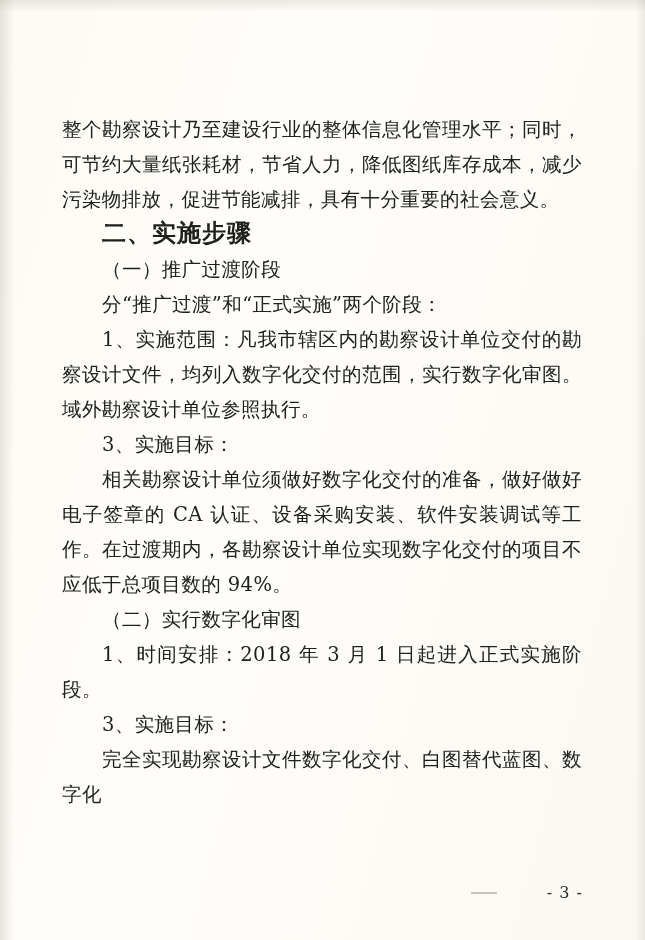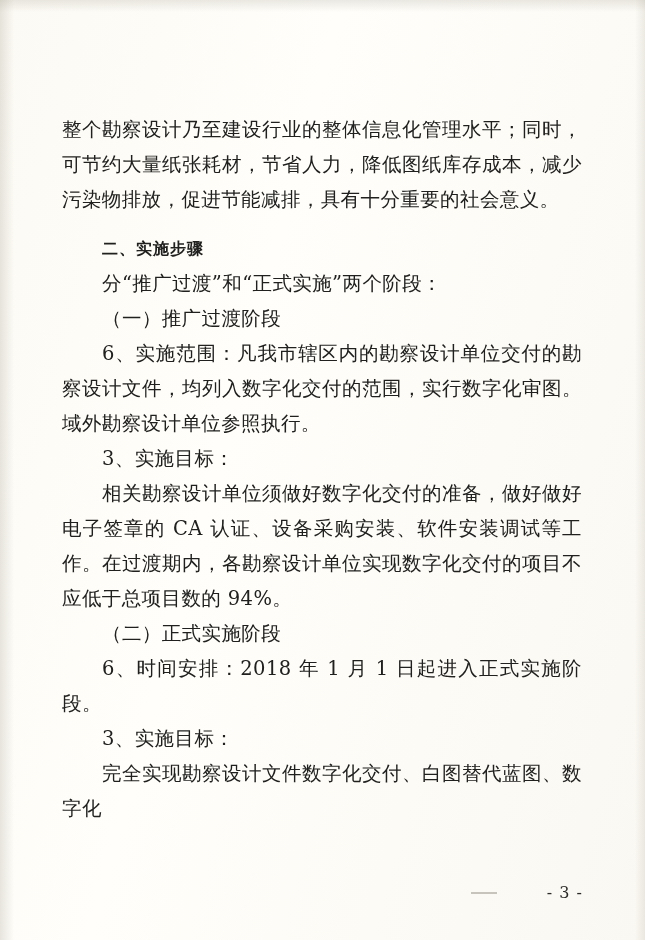--- a/index.html
+++ b/index.html
@@ -43,24 +43,23 @@
     text-align: justify;
     text-justify: inter-ideograph;
     font-family: "DejaVu Serif", "Liberation Serif", serif;
   }
   p.indent {
     text-indent: 40px;
   }
   p.heading {
     text-indent: 40px;
     font-weight: bold;
-    font-family: Liberation Serif, serif;
-    font-size: 16px;
+    font-family: Liberation Mono, monospace;
+    font-size: 24px;
     letter-spacing: 1px;
-    margin-top: 14px;
   }
   .page-number {
     position: absolute;
     right: 62px;
     bottom: 38px;
     font-size: 16px;
     color: #2a2a28;
     font-family: "DejaVu Serif", "Liberation Serif", serif;
     letter-spacing: 1px;
   }
@@ -97,26 +96,26 @@
 
 <div class="page">
   <div class="paper-tint"></div>
   <div class="edge-shadow-left"></div>
   <div class="edge-shadow-top"></div>
   <div class="edge-shadow-right"></div>
 
   <div class="content">
     <p>整个勘察设计乃至建设行业的整体信息化管理水平；同时，可节约大量纸张耗材，节省人力，降低图纸库存成本，减少污染物排放，促进节能减排，具有十分重要的社会意义。</p>
     <p class="heading">二、实施步骤</p>
+    <p class="indent">（一）推广过渡阶段</p>
     <p class="indent">分“推广过渡”和“正式实施”两个阶段：</p>
-    <p class="indent">（一）推广过渡阶段</p>
-    <p class="indent">6、实施范围：凡我市辖区内的勘察设计单位交付的勘察设计文件，均列入数字化交付的范围，实行数字化审图。域外勘察设计单位参照执行。</p>
+    <p class="indent">1、实施范围：凡我市辖区内的勘察设计单位交付的勘察设计文件，均列入数字化交付的范围，实行数字化审图。域外勘察设计单位参照执行。</p>
     <p class="indent">3、实施目标：</p>
     <p class="indent">相关勘察设计单位须做好数字化交付的准备，做好做好电子签章的 CA 认证、设备采购安装、软件安装调试等工作。在过渡期内，各勘察设计单位实现数字化交付的项目不应低于总项目数的 94%。</p>
-    <p class="indent">（二）正式实施阶段</p>
-    <p class="indent">6、时间安排：2018 年 1 月 1 日起进入正式实施阶段。</p>
+    <p class="indent">（二）实行数字化审图</p>
+    <p class="indent">1、时间安排：2018 年 3 月 1 日起进入正式实施阶段。</p>
     <p class="indent">3、实施目标：</p>
     <p class="indent">完全实现勘察设计文件数字化交付、白图替代蓝图、数字化</p>
   </div>
 
   <div class="stray-mark"></div>
   <div class="page-number">- 3 -</div>
 </div>
 
 </body></html>

